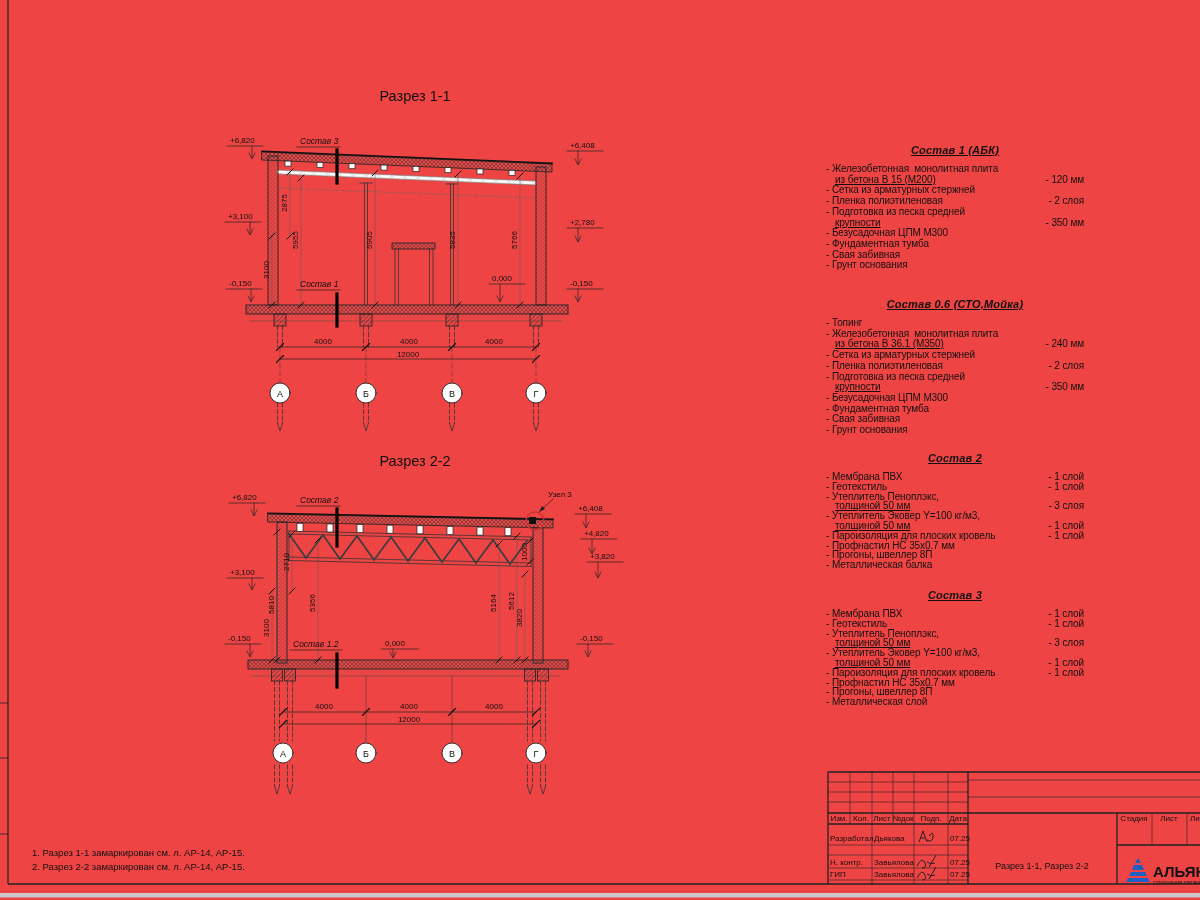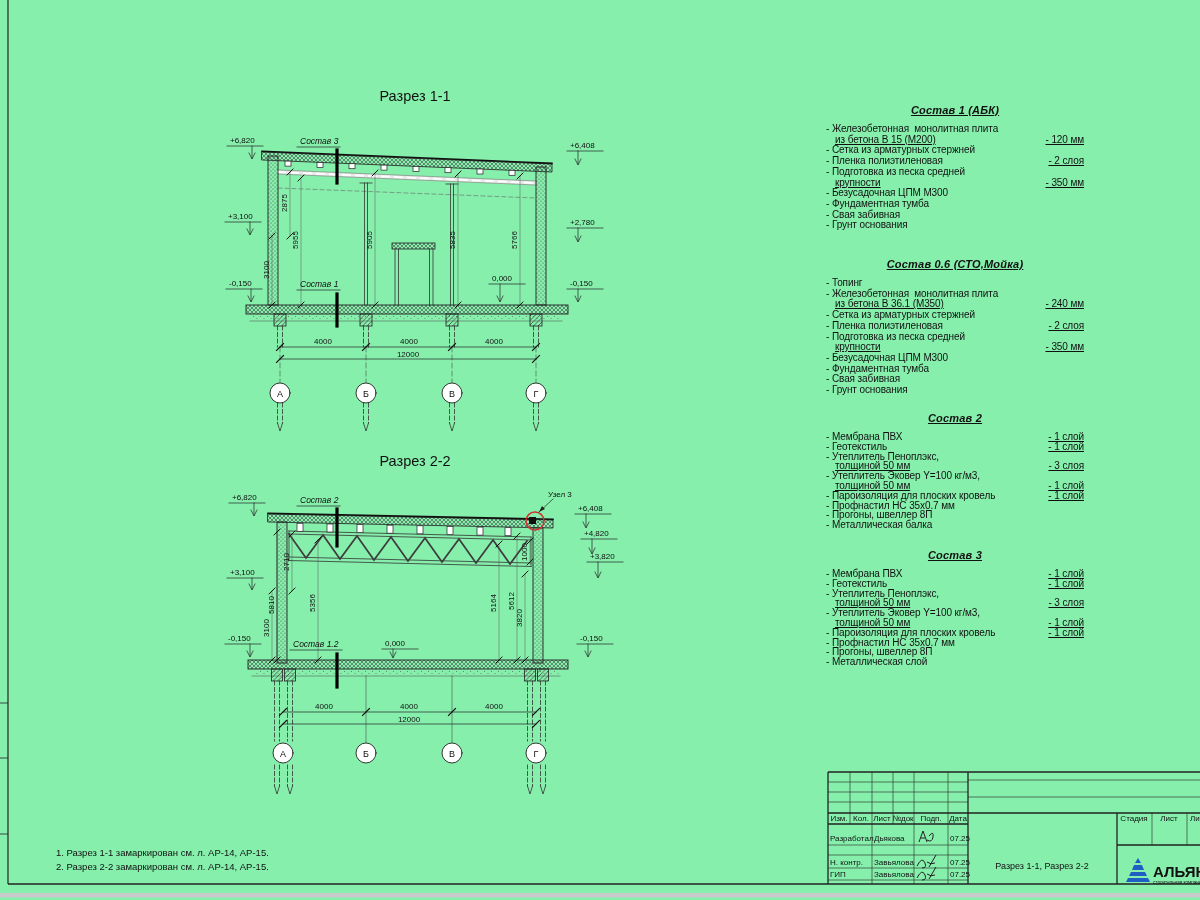--- a/index.html
+++ b/index.html
@@ -1,28 +1,28 @@
 <!DOCTYPE html>
 <html><head>
 <meta charset="utf-8">
 <style>
   html,body{margin:0;padding:0;background:#fff;}
-  .page{position:relative;width:1200px;height:900px;background:#86efac;overflow:hidden;
+  .page{position:relative;width:1200px;height:900px;background:#ef4444;overflow:hidden;
         font-family:"Liberation Sans", sans-serif;color:#111;}
   svg text{font-family:"Liberation Sans", sans-serif;fill:#111;}
   .comp-lists{position:absolute;left:826px;top:0;width:258px;}
-  .comp-list{position:absolute;left:0;width:258px;}
+  .comp-list{position:absolute;left:0;width:258px;margin-top:40px;}
   .comp-title{text-align:center;font-style:italic;font-size:11px;font-weight:bold;
               text-decoration:underline;margin:0 0 8px 0;color:#111;letter-spacing:.2px;}
   .comp-row{display:flex;justify-content:space-between;font-size:10px;line-height:10.7px;
             color:#111;letter-spacing:-.1px;white-space:pre;}
   .comp-row.cont .comp-text{padding-left:9px;text-decoration:underline;}
   .comp-list.tight .comp-row{line-height:9.8px;text-align:center;}
-  .comp-val{white-space:pre;text-decoration:underline;}
-  .notes{position:absolute;left:56px;top:846px;font-size:9.5px;line-height:14px;color:#111;}
+  .comp-val{white-space:pre;}
+  .notes{position:absolute;left:32px;top:846px;font-size:9.5px;line-height:14px;color:#111;}
 </style>
 </head>
 <body>
 
 <div class="page">
 
 <svg width="1200" height="900" viewBox="0 0 1200 900">
   <defs>
     <pattern id="pCross" width="4" height="4" patternUnits="userSpaceOnUse">
       <path d="M0 4L4 0M0 0L4 4" stroke="#3a3a3a" stroke-width="0.55"></path>

